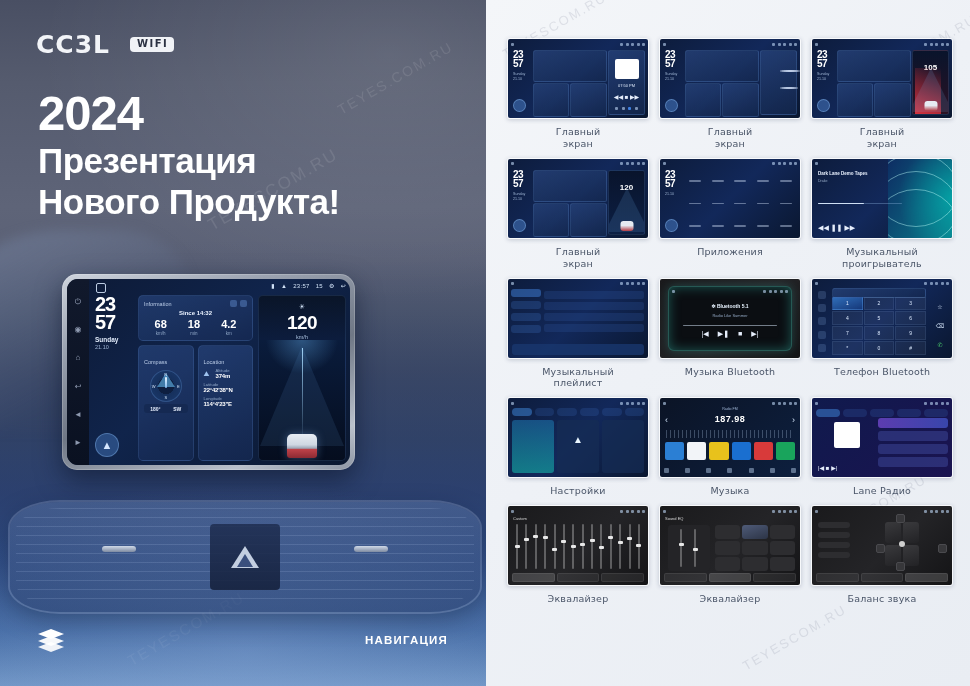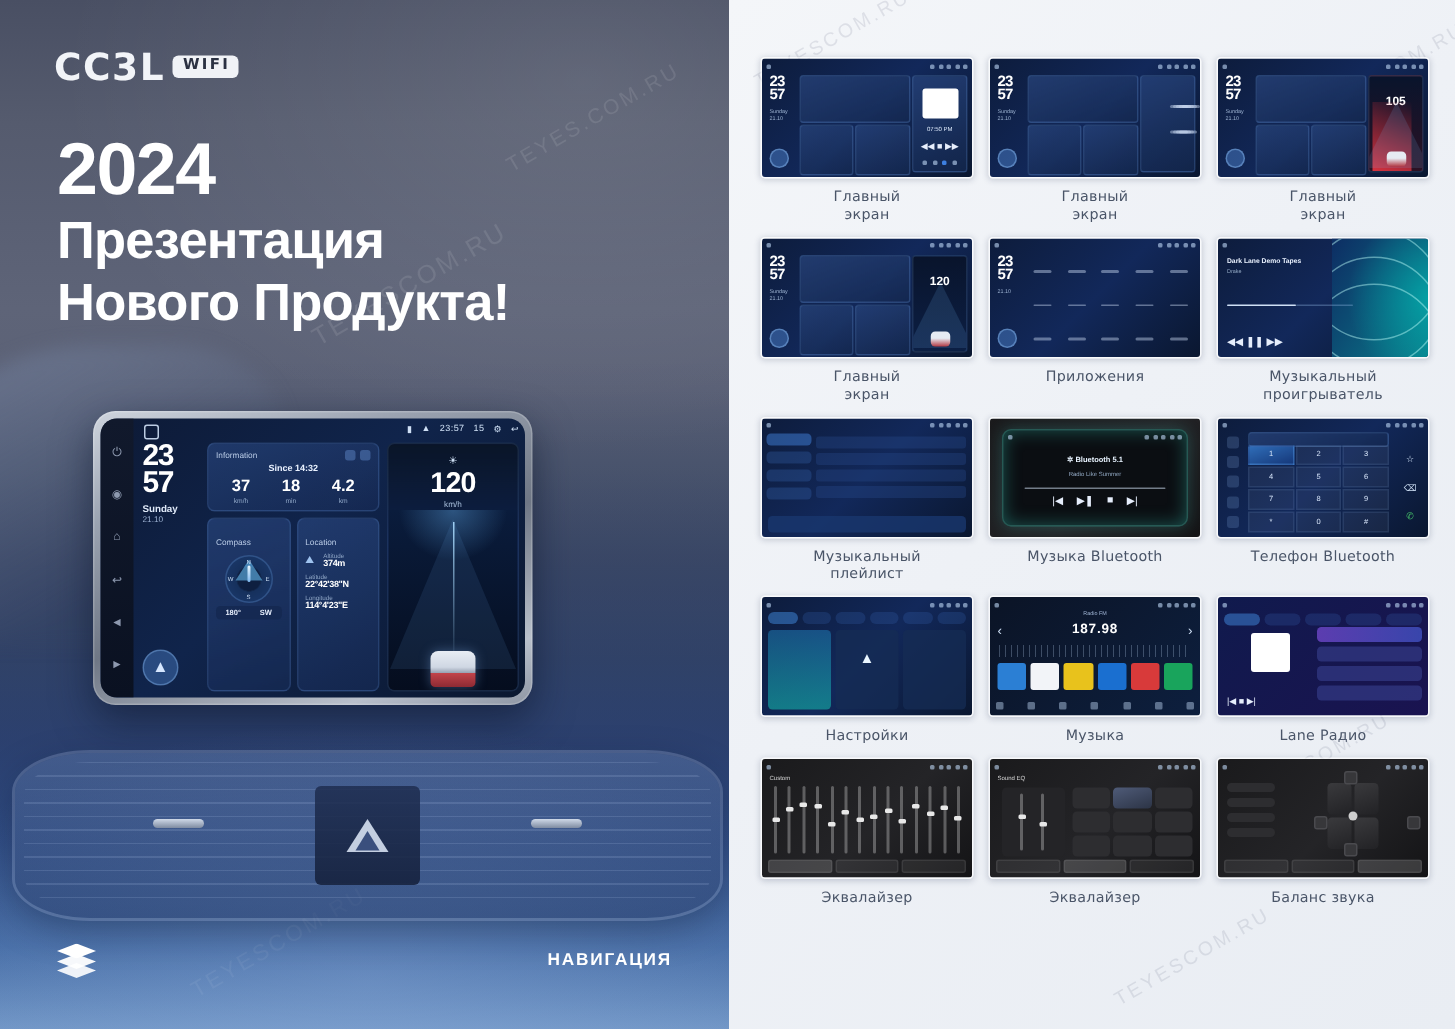--- a/index.html
+++ b/index.html
@@ -31,21 +31,21 @@
   .hero-veil{
     position:absolute;inset:0;
     background:radial-gradient(120% 60% at 80% 8%, rgba(255,255,255,.10), rgba(255,255,255,0) 60%);
     pointer-events:none;
   }
   
   .wm{position:absolute;color:rgba(255,255,255,.10);font-size:13px;letter-spacing:2px;
       transform:rotate(-30deg);white-space:nowrap;pointer-events:none;font-family:"Liberation Sans",sans-serif;}
   .wm.dark{color:rgba(120,130,150,.18);}
 
-  .logo{position:absolute;left:36px;top:30px;display:flex;align-items:center;gap:5px;}
+  .logo{position:absolute;left:36px;top:30px;display:flex;align-items:center;gap:20px;}
   .logo-txt{
     color:#f2f4f8;font-size:25px;font-weight:700;letter-spacing:1px;
     font-family:"DejaVu Sans", sans-serif;
   }
   .logo-badge{
     background:#f0f2f6;color:#2b3142;font-size:10px;font-weight:700;letter-spacing:1.5px;
     border-radius:4px;padding:2px 6px 3px 7px;line-height:1;
     font-family:"DejaVu Sans", sans-serif;
   }
 
@@ -362,21 +362,21 @@
                   <div class="card-hd">
                     <span class="card-title">Information</span>
                     <span class="card-icos">
                       <i class="mini-ic"></i>
                       <i class="mini-ic"></i>
                     </span>
                   </div>
                   <div class="since">Since 14:32</div>
                   <div class="stats">
                     <div class="stat">
-                      <div class="stat-v">37</div>
+                      <div class="stat-v">68</div>
                       <div class="stat-u">km/h</div>
                     </div>
                     <div class="stat">
                       <div class="stat-v">18</div>
                       <div class="stat-u">min</div>
                     </div>
                     <div class="stat">
                       <div class="stat-v">4.2</div>
                       <div class="stat-u">km</div>
                     </div>

